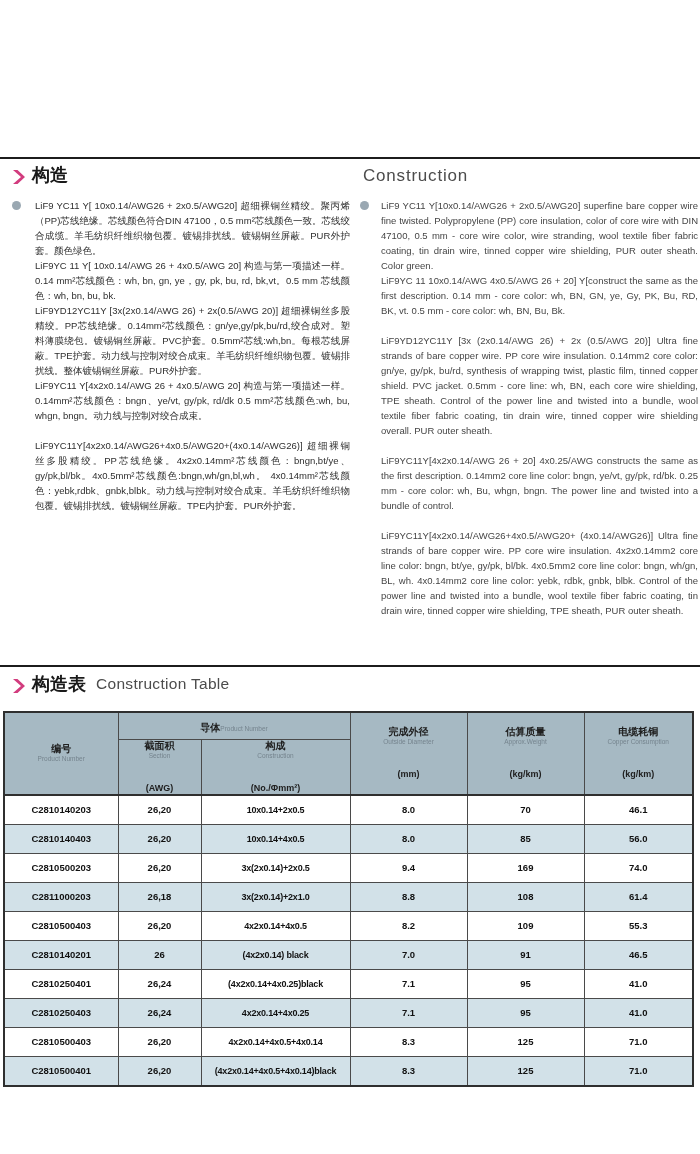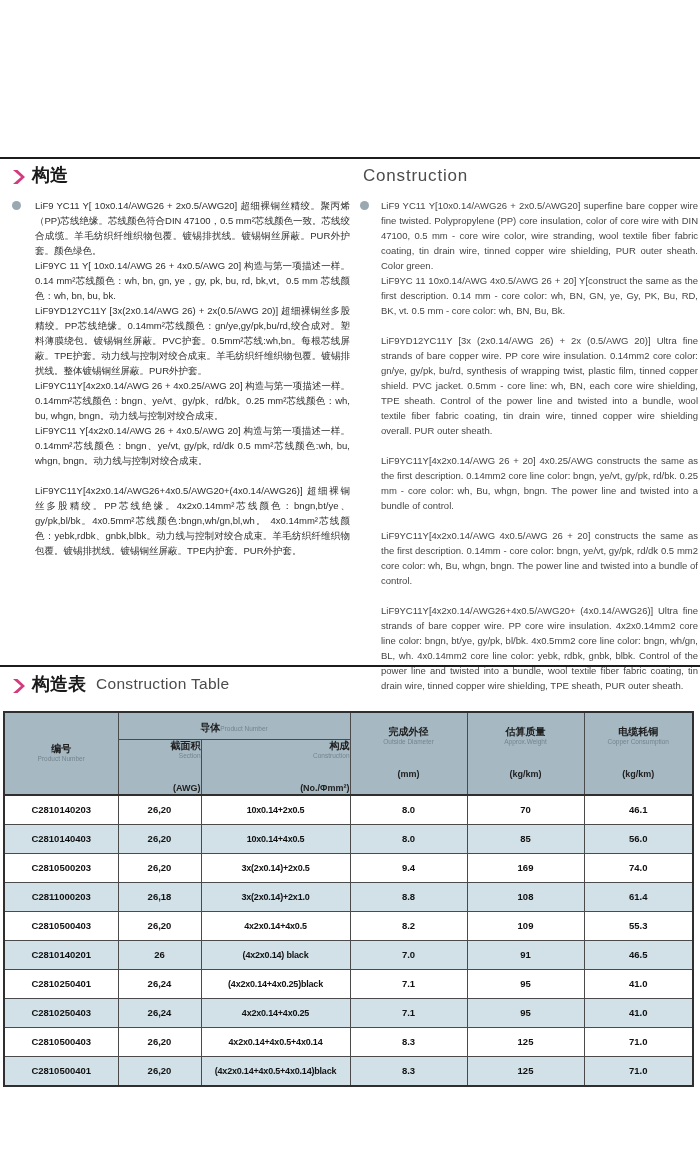--- a/index.html
+++ b/index.html
@@ -49,21 +49,21 @@
     border:2px solid #2f2f2f;
   }
   th, td { border:1px solid #4a4a4a; text-align:center; vertical-align:middle; }
   thead th { background:#a6b9c3; }
   thead { border-bottom:2px solid #2f2f2f; }
   .h-zh { font-size:10px; font-weight:bold; color:#202020; line-height:12px; }
   .h-en { font-size:6.5px; font-weight:normal; color:#75848e; line-height:8px; }
   .h-unit { font-size:9px; font-weight:bold; color:#202020; line-height:11px; margin-top:23px; }
   .h-inline-en { font-size:6.5px; font-weight:normal; color:#75848e; }
   tr.conductor-row th { height:27px; }
-  tr.subhead-row th { height:36px;text-align:right; }
+  tr.subhead-row th { height:36px; }
   tbody td {
     height:12px; padding:8px; font-size:9.5px; font-weight:bold; color:#111;
     line-height:12px; white-space:nowrap; overflow:hidden;
   }
   tbody td:nth-child(3) { font-size:9px; letter-spacing:-0.2px; }
   tbody tr:nth-child(even) { background:#d2e1e8; }
   tbody tr:nth-child(odd) { background:#ffffff; }
 </style>
 </head>
 <body>
@@ -78,32 +78,30 @@
   </span>
   <span>构造</span>
 </div>
 <div class="sec-title-en" id="sec1-title-en">Construction</div>
 
 <div class="col" id="col-left">
   <span class="bullet-icon"></span>
   <p class="para">LiF9 YC11 Y[ 10x0.14/AWG26 + 2x0.5/AWG20] 超细裸铜丝精绞。聚丙烯（PP)芯线绝缘。芯线颜色符合DIN 47100，0.5 mm²芯线颜色一致。芯线绞合成缆。羊毛纺织纤维织物包覆。镀锡排扰线。镀锡铜丝屏蔽。PUR外护套。颜色绿色。</p>
   <p class="para">LiF9YC 11 Y[ 10x0.14/AWG 26 + 4x0.5/AWG 20] 构造与第一项描述一样。0.14 mm²芯线颜色：wh, bn, gn, ye，gy, pk, bu, rd, bk,vt。0.5 mm 芯线颜色：wh, bn, bu, bk.</p>
   <p class="para">LiF9YD12YC11Y [3x(2x0.14/AWG 26) + 2x(0.5/AWG 20)] 超细裸铜丝多股精绞。PP芯线绝缘。0.14mm²芯线颜色：gn/ye,gy/pk,bu/rd,绞合成对。塑料薄膜绕包。镀锡铜丝屏蔽。PVC护套。0.5mm²芯线:wh,bn。每根芯线屏蔽。TPE护套。动力线与控制对绞合成束。羊毛纺织纤维织物包覆。镀锡排扰线。整体镀锡铜丝屏蔽。PUR外护套。</p>
-  <p class="para">LiF9YC11Y[4x2x0.14/AWG 26 + 4x0.25/AWG 20] 构造与第一项描述一样。0.14mm²芯线颜色：bngn、ye/vt、gy/pk、rd/bk。0.25 mm²芯线颜色：wh, bu, whgn, bngn。动力线与控制对绞合成束。</p>
   <p class="para">LiF9YC11 Y[4x2x0.14/AWG 26 + 4x0.5/AWG 20] 构造与第一项描述一样。0.14mm²芯线颜色：bngn、ye/vt, gy/pk, rd/dk 0.5 mm²芯线颜色:wh, bu, whgn, bngn。动力线与控制对绞合成束。</p>
   <p class="para gap">LiF9YC11Y[4x2x0.14/AWG26+4x0.5/AWG20+(4x0.14/AWG26)] 超细裸铜丝多股精绞。PP芯线绝缘。4x2x0.14mm²芯线颜色：bngn,bt/ye、gy/pk,bl/bk。4x0.5mm²芯线颜色:bngn,wh/gn,bl,wh。 4x0.14mm²芯线颜色：yebk,rdbk、gnbk,blbk。动力线与控制对绞合成束。羊毛纺织纤维织物包覆。镀锡排扰线。镀锡铜丝屏蔽。TPE内护套。PUR外护套。</p>
 </div>
 
 <div class="col" id="col-right">
   <span class="bullet-icon"></span>
   <p class="para">LiF9 YC11 Y[10x0.14/AWG26 + 2x0.5/AWG20] superfine bare copper wire fine twisted. Polypropylene (PP) core insulation, color of core wire with DIN 47100, 0.5 mm - core wire color, wire stranding, wool textile fiber fabric coating, tin drain wire, tinned copper wire shielding, PUR outer sheath. Color green.</p>
   <p class="para">LiF9YC 11 10x0.14/AWG 4x0.5/AWG 26 + 20] Y[construct the same as the first description. 0.14 mm - core color: wh, BN, GN, ye, Gy, PK, Bu, RD, BK, vt. 0.5 mm - core color: wh, BN, Bu, Bk.</p>
   <p class="para gap">LiF9YD12YC11Y [3x (2x0.14/AWG 26) + 2x (0.5/AWG 20)] Ultra fine strands of bare copper wire. PP core wire insulation. 0.14mm2 core color: gn/ye, gy/pk, bu/rd, synthesis of wrapping twist, plastic film, tinned copper shield. PVC jacket. 0.5mm - core line: wh, BN, each core wire shielding, TPE sheath. Control of the power line and twisted into a bundle, wool textile fiber fabric coating, tin drain wire, tinned copper wire shielding overall. PUR outer sheath.</p>
   <p class="para gap">LiF9YC11Y[4x2x0.14/AWG 26 + 20] 4x0.25/AWG constructs the same as the first description. 0.14mm2 core line color: bngn, ye/vt, gy/pk, rd/bk. 0.25 mm - core color: wh, Bu, whgn, bngn. The power line and twisted into a bundle of control.</p>
-  <p class="para gap">LiF9YC11Y[4x2x0.14/AWG 4x0.5/AWG 26 + 20]  constructs the same as the first description. 0.14mm - core color: bngn, ye/vt, gy/pk, rd/dk 0.5 mm2 core color: wh, Bu, whgn, bngn. The power line and twisted into a bundle of control.</p>
   <p class="para gap">LiF9YC11Y[4x2x0.14/AWG26+4x0.5/AWG20+ (4x0.14/AWG26)] Ultra fine strands of bare copper wire. PP core wire insulation. 4x2x0.14mm2 core line color: bngn, bt/ye, gy/pk, bl/bk. 4x0.5mm2 core line color: bngn, wh/gn, BL, wh. 4x0.14mm2 core line color: yebk, rdbk, gnbk, blbk. Control of the power line and twisted into a bundle, wool textile fiber fabric coating, tin drain wire, tinned copper wire shielding, TPE sheath, PUR outer sheath.</p>
 </div>
 
 <div class="rule" id="rule2"></div>
 
 <div class="sec-title-zh" id="sec2-title">
   <span class="arrow-icon">
     <svg width="13" height="14" viewBox="0 0 13 14">
         <polygon points="1,0 9,7 1,14 5.5,14 13,7 5.5,0" fill="#d23c7e"></polygon>
       </svg>

